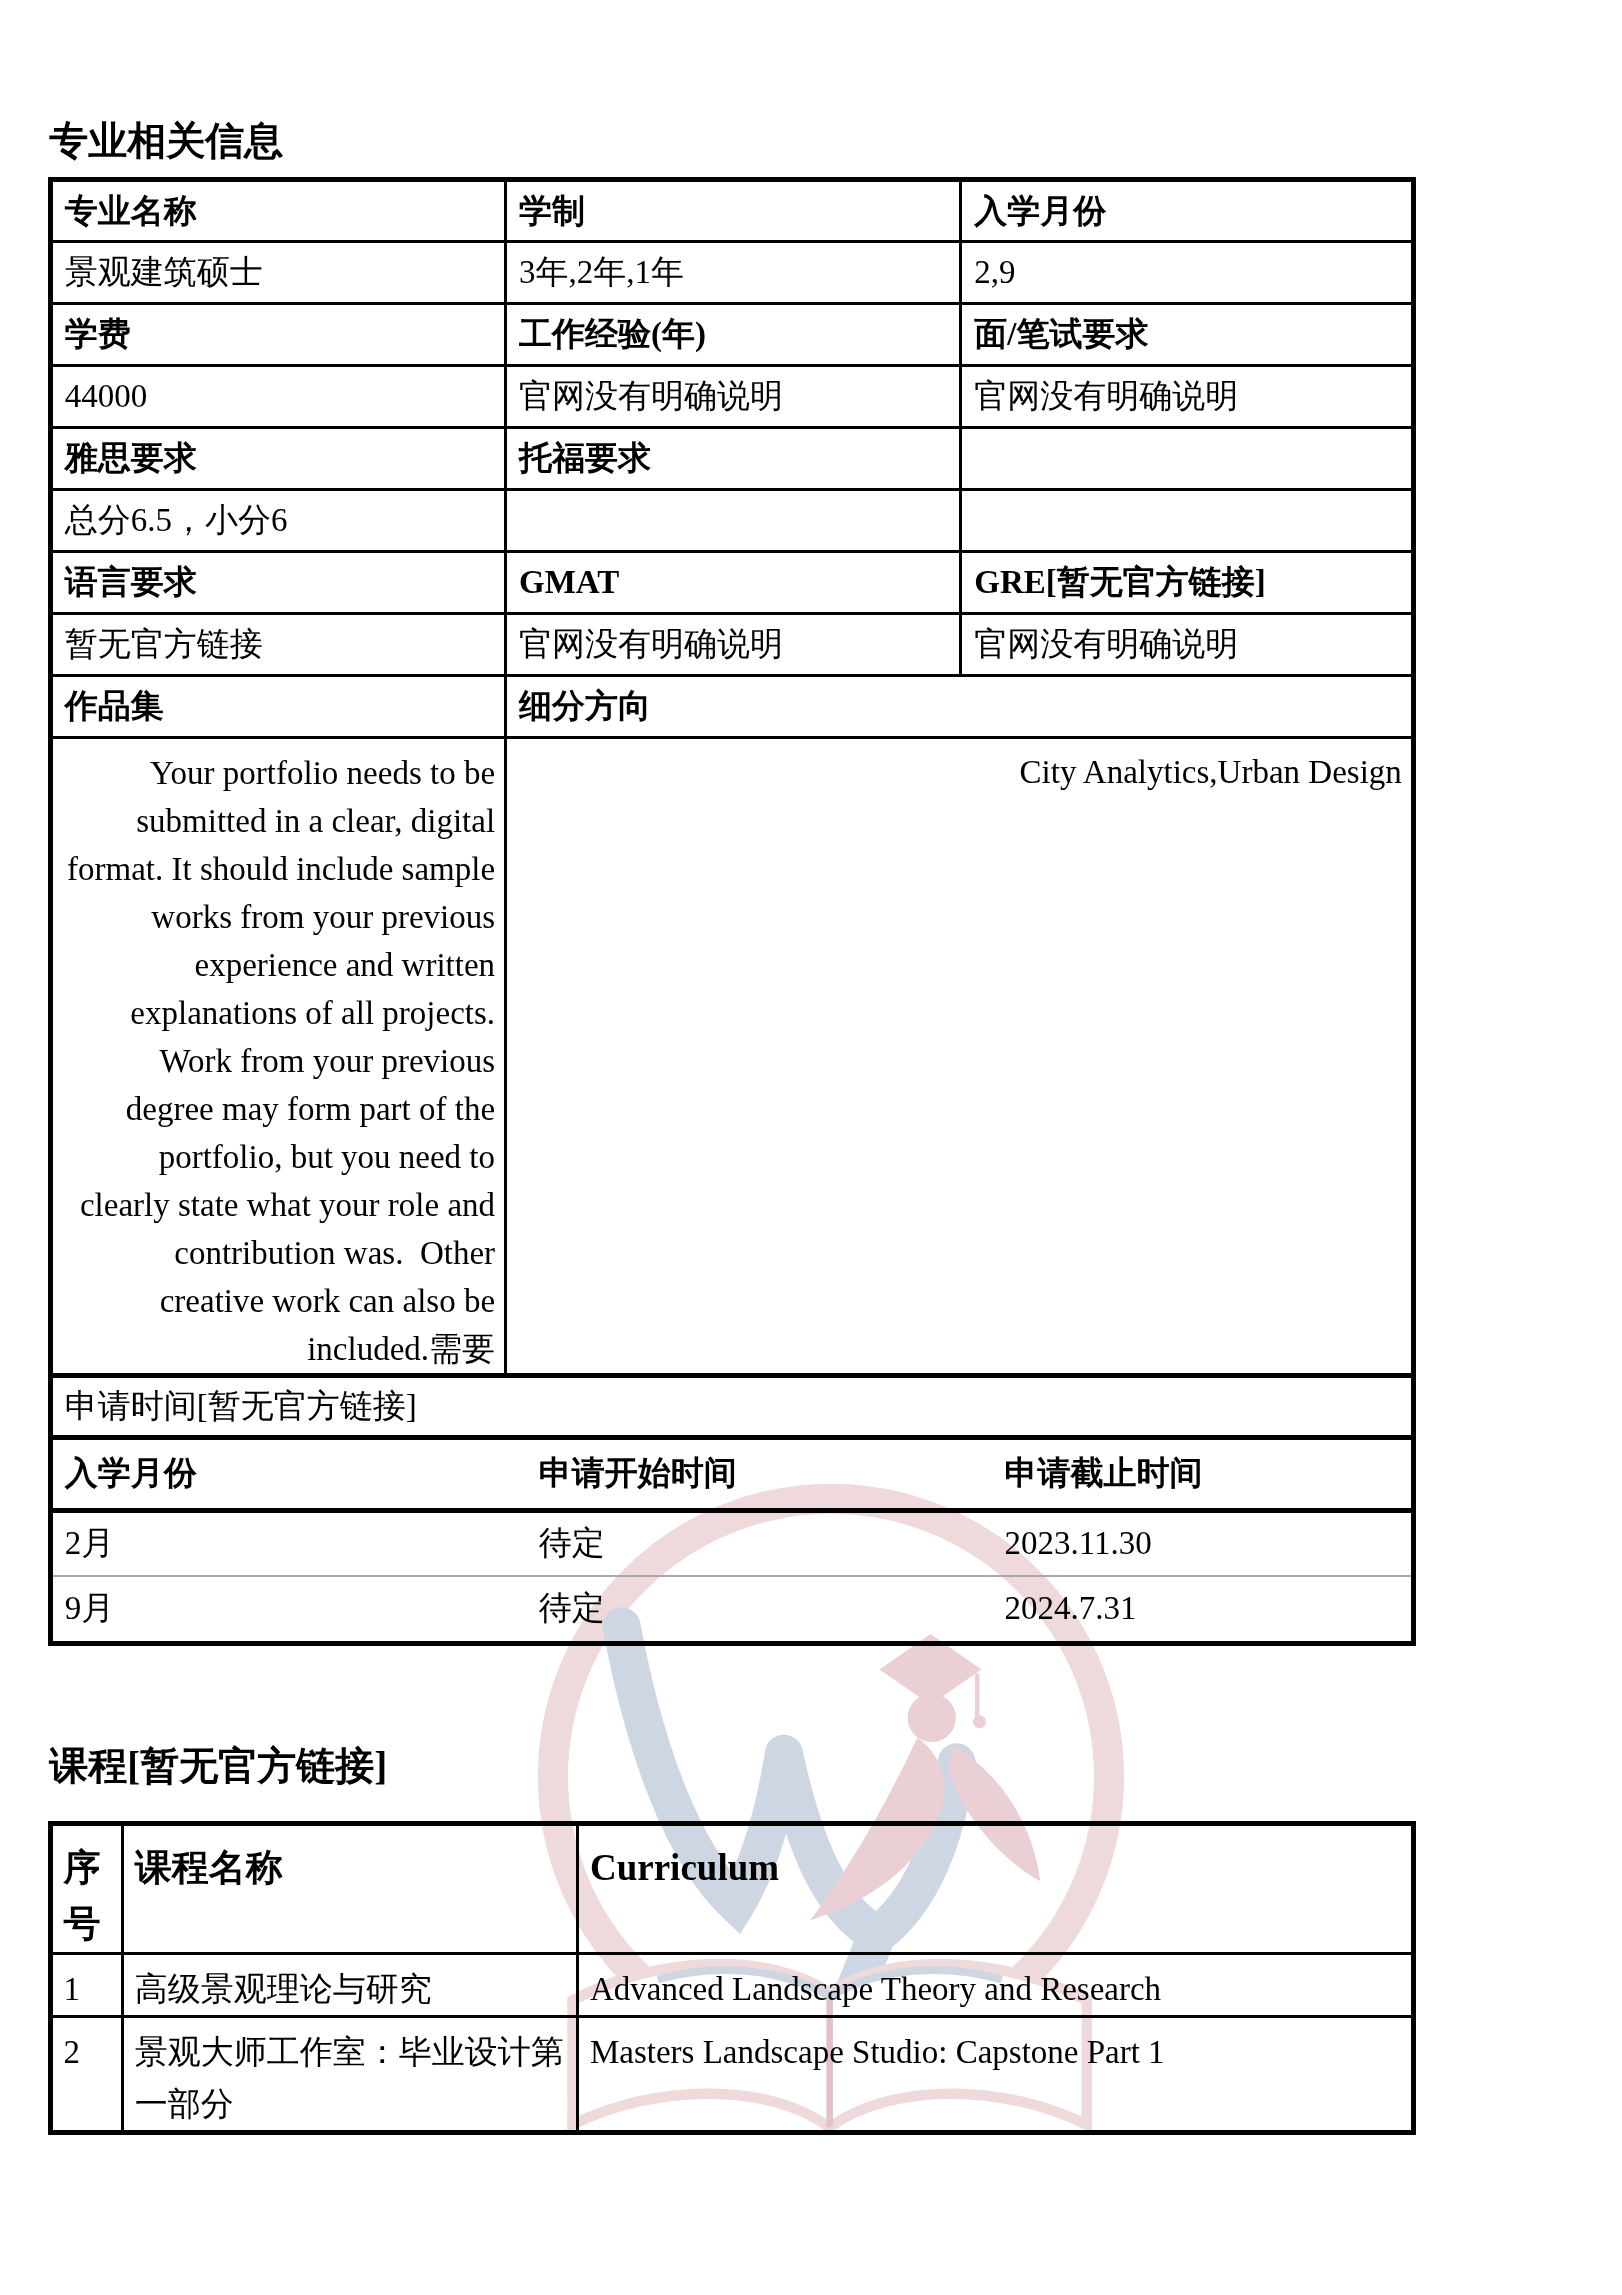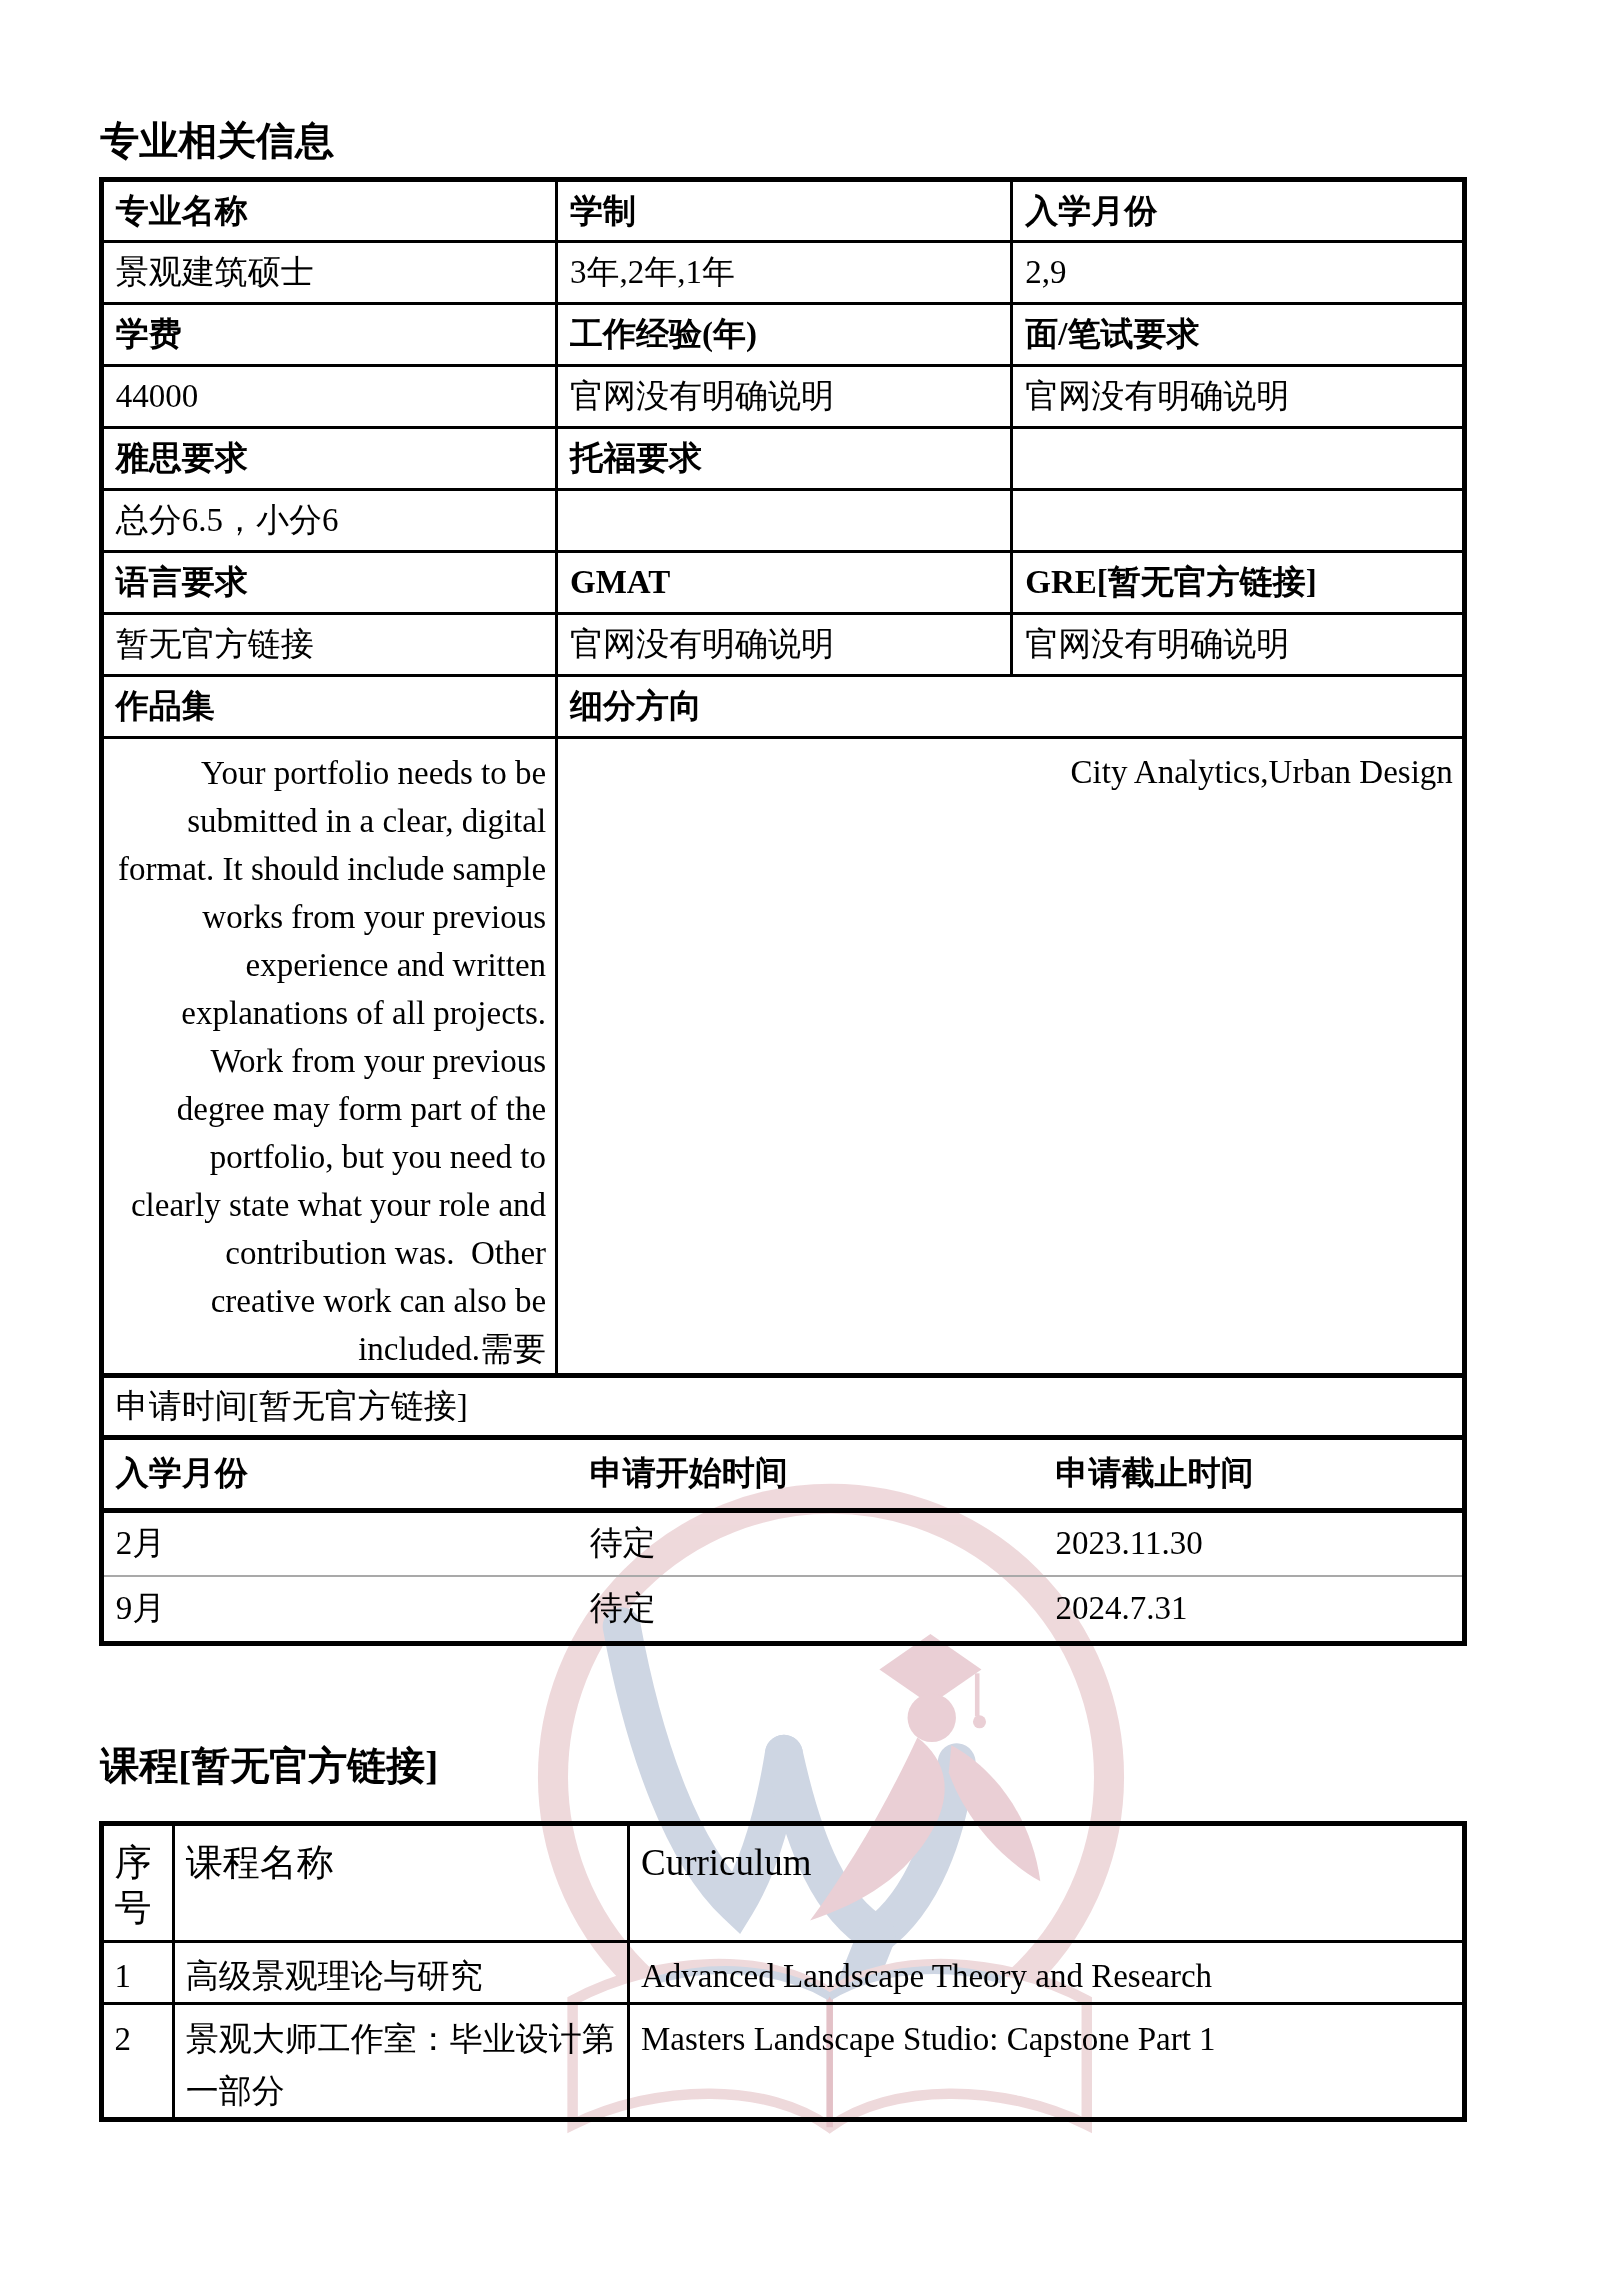--- a/index.html
+++ b/index.html
@@ -28,21 +28,21 @@
   }
   .watermark {
     position: absolute;
     left: 517px; top: 1469px;
     width: 628px; height: 707px;
     z-index: 0;
   }
   .content {
     position: relative;
     z-index: 1;
-    padding: 119px 111px 0 99px;
+    padding: 119px 111px 0 48px;
   }
   h1.section-title, h2.section-title {
     font-size: 39px;
     line-height: 44px;
     font-weight: bold;
     margin: 0 0 14.4px 1.3px;
   }
   h2.section-title { margin-top: 98px; margin-bottom: 33px; }
 
   table { border-collapse: collapse; table-layout: fixed; width: 1368px; }
@@ -87,25 +87,25 @@
   table.cur { border: 5.2px solid var(--border); }
   table.cur td {
     border: 3.3px solid var(--border);
     font-size: 33px;
     padding: 0 9.2px 0 10.5px;
     vertical-align: top;
     line-height: 52px;
     overflow: hidden;
   }
   table.cur tr.cur-hdr td {
-    font-weight: normal;
+    font-weight: bold;
     height: 118px;
     padding-top: 14.4px;
     font-size: 37px;
-    line-height: 45px;
+    line-height: 56px;
   }
   table.cur td.en-hdr { font-size: 42px; }
   table.cur tr.cur-r1 td { height: 58px; padding-top: 7.9px; }
   table.cur tr.cur-r2 td { height: 108px; padding-top: 7.9px; }
 </style>
 </head>
 <body>
 
 <div class="page">
 

